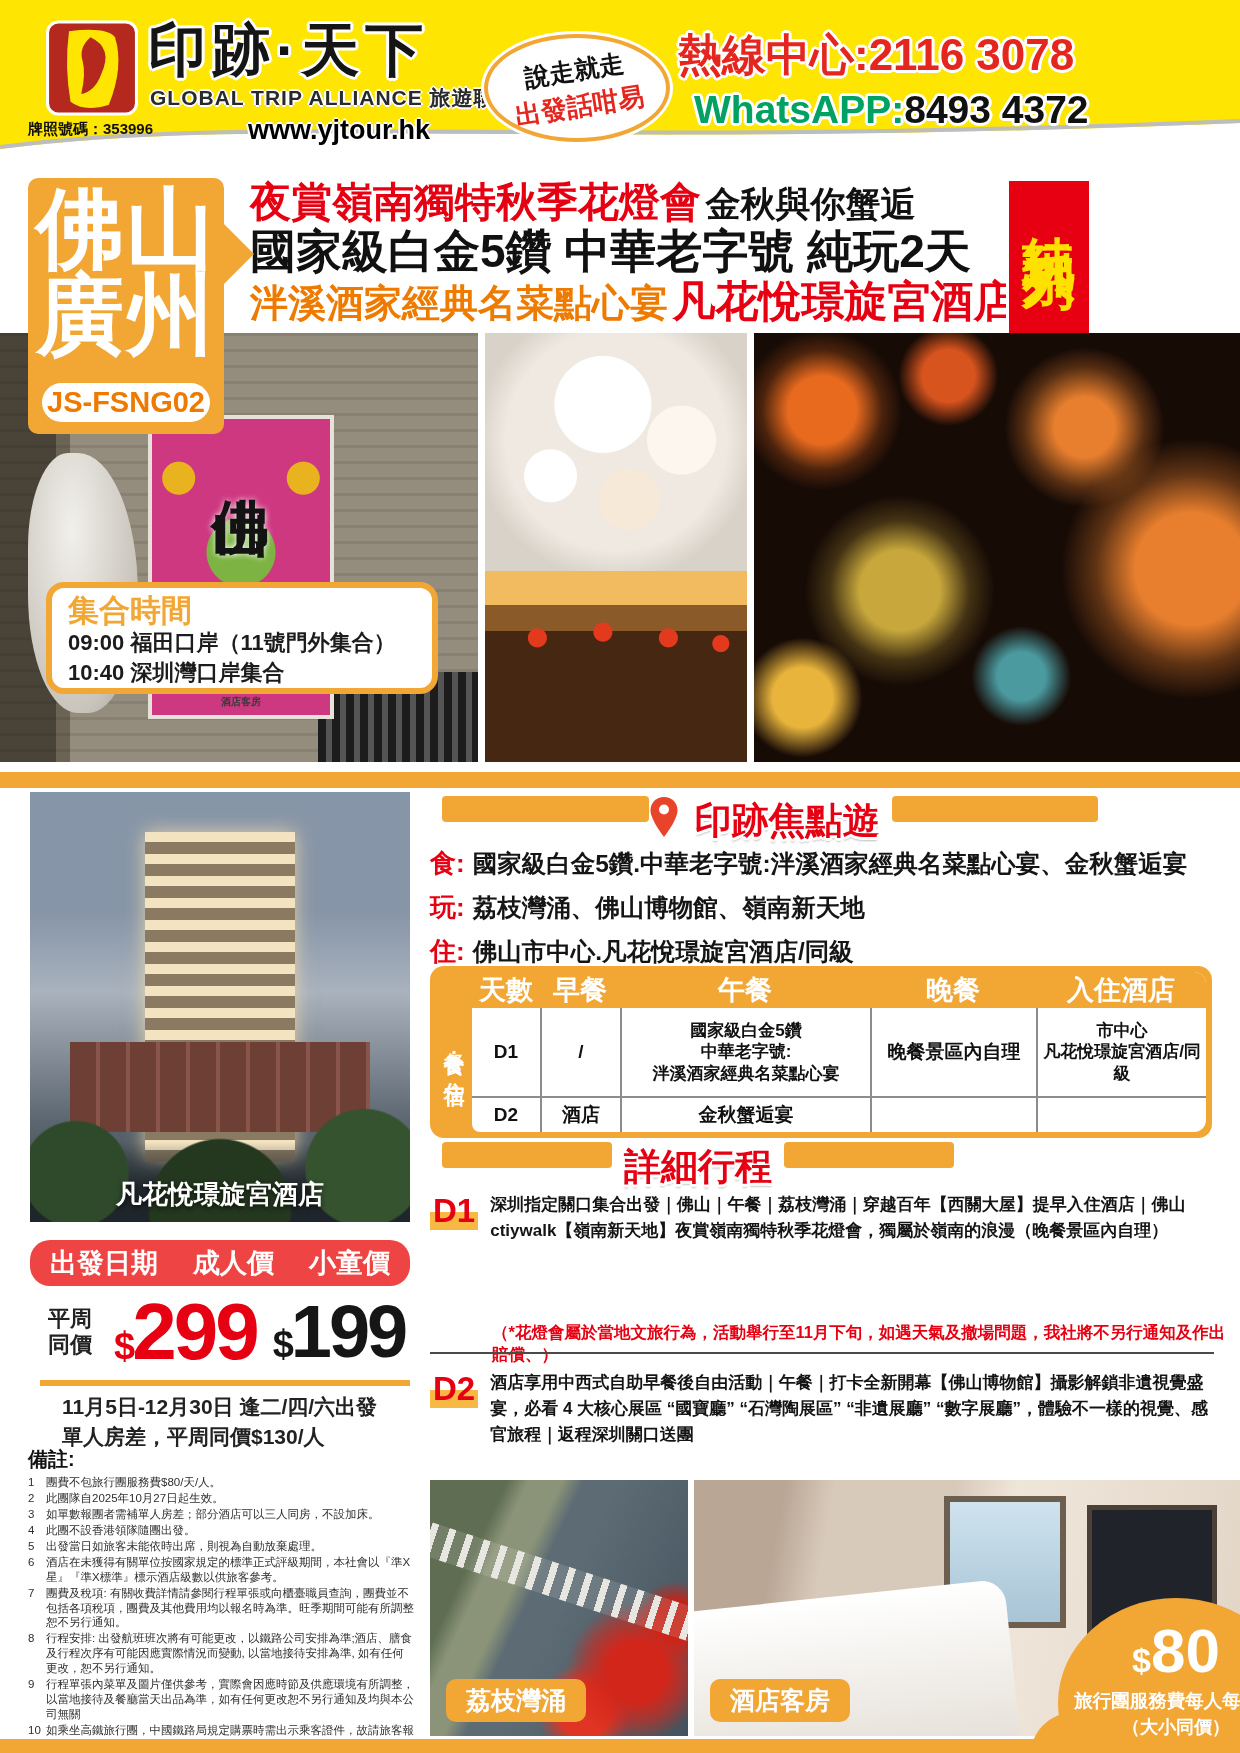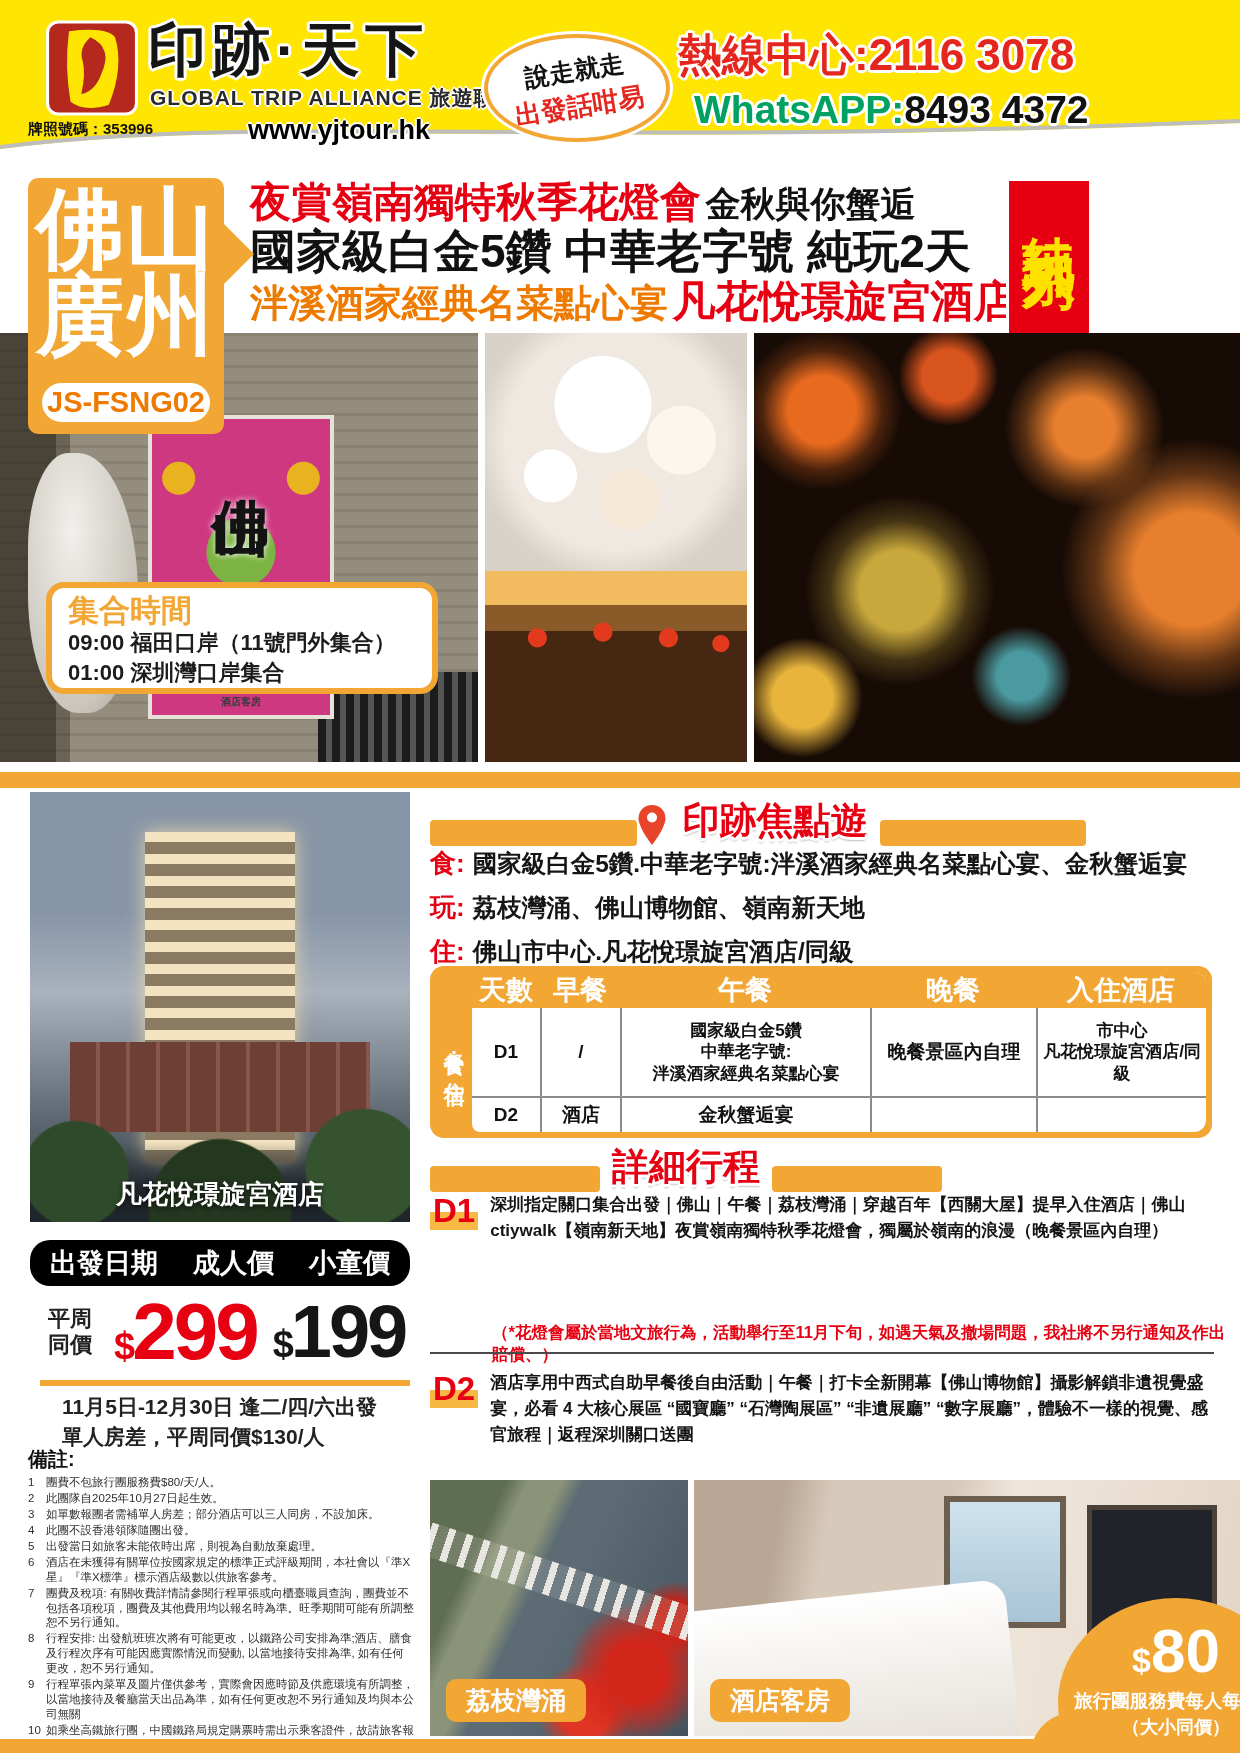--- a/index.html
+++ b/index.html
@@ -104,38 +104,38 @@
        repeating-linear-gradient(180deg,#f4e3c0 0 10px,#8a7a62 10px 22px);box-shadow:0 0 18px rgba(255,230,170,.75);}
   .hotel-pod{position:absolute;left:40px;top:250px;width:300px;height:90px;background:
        repeating-linear-gradient(90deg,#6e3f35 0 26px,#8a554a 26px 30px);}
   .hotel-trees{position:absolute;left:0;bottom:0;width:100%;height:120px;background:
        radial-gradient(circle at 12% 60%,#2e4a2a 0 52px,transparent 54px),
        radial-gradient(circle at 88% 55%,#35532f 0 58px,transparent 60px),
        radial-gradient(circle at 50% 90%,#24371f 0 70px,transparent 72px),
        linear-gradient(180deg,transparent 0 40px,#1f262b 90px);}
   .hotel-caption{position:absolute;left:0;bottom:10px;width:100%;text-align:center;color:#fff;
        font-size:26px;font-weight:700;text-shadow:0 2px 5px rgba(0,0,0,.75);}
-  .price-header{position:absolute;left:30px;top:1240px;width:380px;height:46px;background:#000000;border-radius:20px;
+  .price-header{position:absolute;left:30px;top:1240px;width:380px;height:46px;background:#ef4444;border-radius:20px;
        display:flex;align-items:center;justify-content:space-between;padding:0 20px;box-sizing:border-box;}
   .price-header span{font-size:27px;font-weight:900;color:#fff;}
   .price-row{position:absolute;left:30px;top:1292px;width:380px;display:flex;align-items:center;}
   .price-label{font-size:22px;font-weight:900;color:#222;white-space:pre-line;line-height:1.2;margin-left:18px;}
   .price{font-weight:900;letter-spacing:-3px;line-height:1;}
   .price .cur{font-size:38px;}
   .price.adult{color:#E60012;font-size:80px;margin-left:22px;}
   .price.child{color:#161616;font-size:74px;margin-left:16px;}
   .price-divider{position:absolute;left:40px;top:1380px;width:370px;height:6px;background:#F2A634;}
   .dates{position:absolute;left:62px;top:1392px;width:350px;font-size:21px;font-weight:900;color:#222;line-height:1.45;}
   .notes{position:absolute;left:28px;top:1446px;width:386px;}
   .notes-title{font-size:20px;font-weight:900;color:#111;margin-bottom:2px;}
   .note{display:flex;font-size:11.5px;line-height:1.3;color:#2e2e2e;margin-bottom:1px;}
   .note .n{width:18px;flex:none;}
   .note .t{flex:1;}
   
-  .sec-header{position:absolute;display:flex;align-items:flex-end;}
+  .sec-header{position:absolute;display:flex;align-items:flex-start;margin-left:12px;}
   .sec-header .bar{flex:1;height:26px;background:#F2A634;border-radius:4px;}
   .sec-title{font-size:37px;font-weight:900;color:#E60012;margin:0 12px;white-space:nowrap;
        text-shadow:3px 0 0 #fff,-3px 0 0 #fff,0 3px 0 #fff,0 -3px 0 #fff,2px 2px 0 #fff,-2px -2px 0 #fff,2px -2px 0 #fff,-2px 2px 0 #fff,0 4px 2px rgba(0,0,0,.25);}
   .pin{width:30px;height:42px;margin-right:4px;flex:none;}
   .focus-list{position:absolute;left:430px;top:846px;width:790px;}
   .focus-item{display:flex;align-items:baseline;margin-bottom:9px;}
   .focus-item .lbl{font-size:26px;font-weight:900;color:#E60012;margin-right:8px;flex:none;}
   .focus-item .txt{font-size:24.5px;font-weight:900;color:#151515;white-space:nowrap;}
   .meals{position:absolute;left:430px;top:966px;width:782px;height:172px;background:#F2A634;border-radius:14px;
          display:flex;padding:6px;box-sizing:border-box;}
@@ -248,21 +248,21 @@
 
   <div class="dest-badge">
     <div class="dest-line dl1">佛山</div>
     <div class="dest-line">廣州</div>
     <div class="tour-code">JS-FSNG02</div>
   </div>
 
   <div class="meeting">
     <div class="meeting-title">集合時間</div>
     <div class="meeting-line">09:00 福田口岸（11號門外集合）</div>
-    <div class="meeting-line">01:00 深圳灣口岸集合</div>
+    <div class="meeting-line">10:40 深圳灣口岸集合</div>
   </div>
 
   <div class="band"></div>
 
   <div class="hotel-photo">
     <div class="hotel-bld"></div>
     <div class="hotel-pod"></div>
     <div class="hotel-trees"></div>
     <div class="hotel-caption">凡花悅璟旋宮酒店</div>
   </div>

